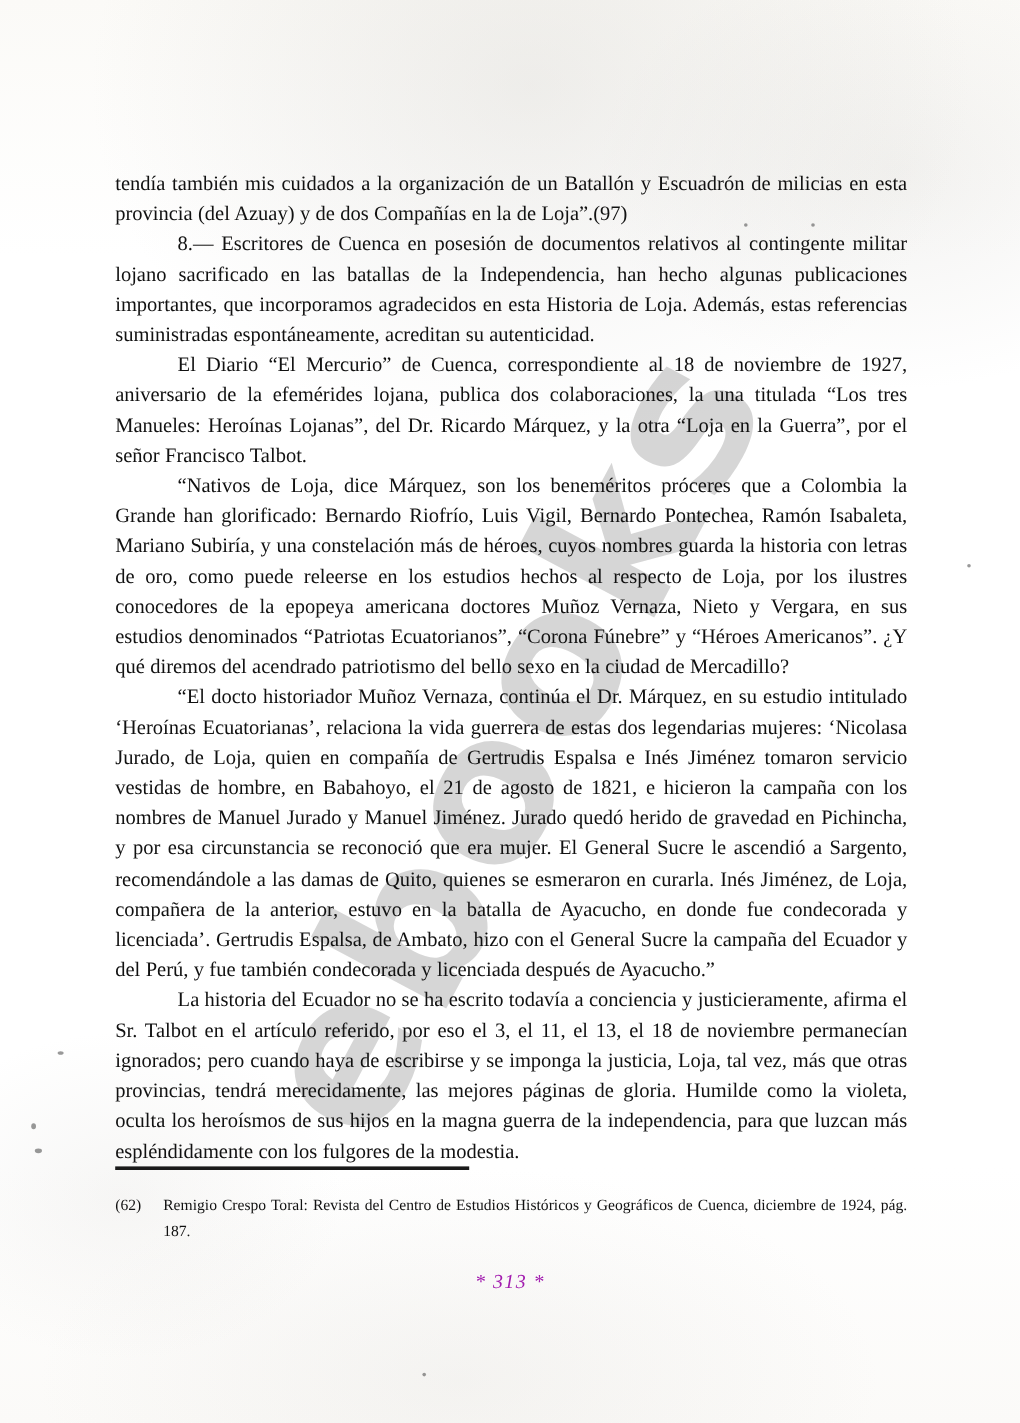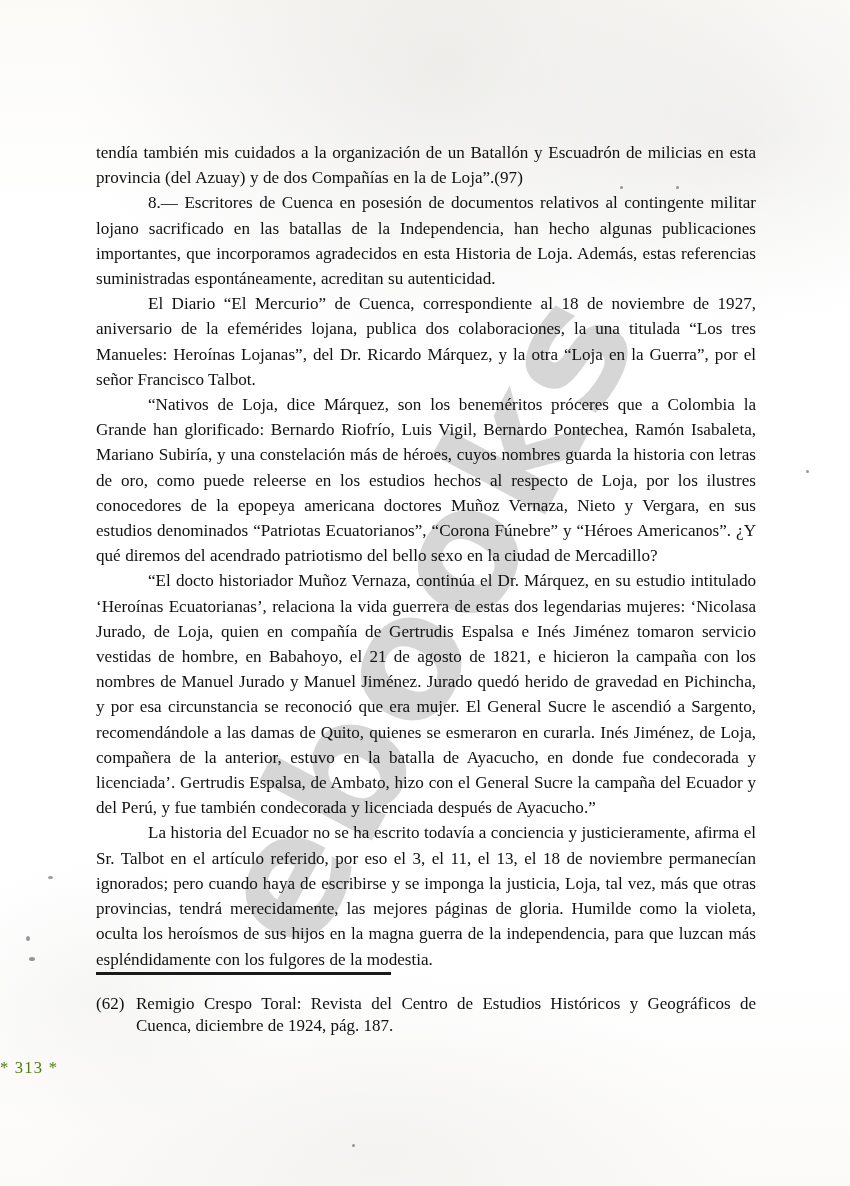--- a/index.html
+++ b/index.html
@@ -90,42 +90,44 @@
     z-index: 3;
   }
   .footnote-rule {
     width: 295px;
     height: 2.6px;
     background: #1a1a1a;
     margin-bottom: 18px;
   }
   .footnote-text {
     margin: 0;
-    font-size: 17px;
+    font-size: 13px;
     line-height: 22.5px;
     text-align: justify;
     text-indent: 0;
     padding-left: 40px;
   }
   .footnote-text .fn-marker {
     display: inline-block;
     width: 40px;
     margin-left: -40px;
   }
 
   
   .folio {
     position: absolute;
     left: 0;
     right: 0;
     top: 1058px;
+    text-align: center;
     font-size: 16.6px;
     letter-spacing: 1.2px;
     z-index: 3;
-    color: #4d7c0f;
+    color: #a21caf;
+    font-style: italic;
   }
 
   
   .speck {
     position: absolute;
     background: rgba(70,70,70,0.55);
     border-radius: 50%;
     z-index: 4;
     pointer-events: none;
   }

